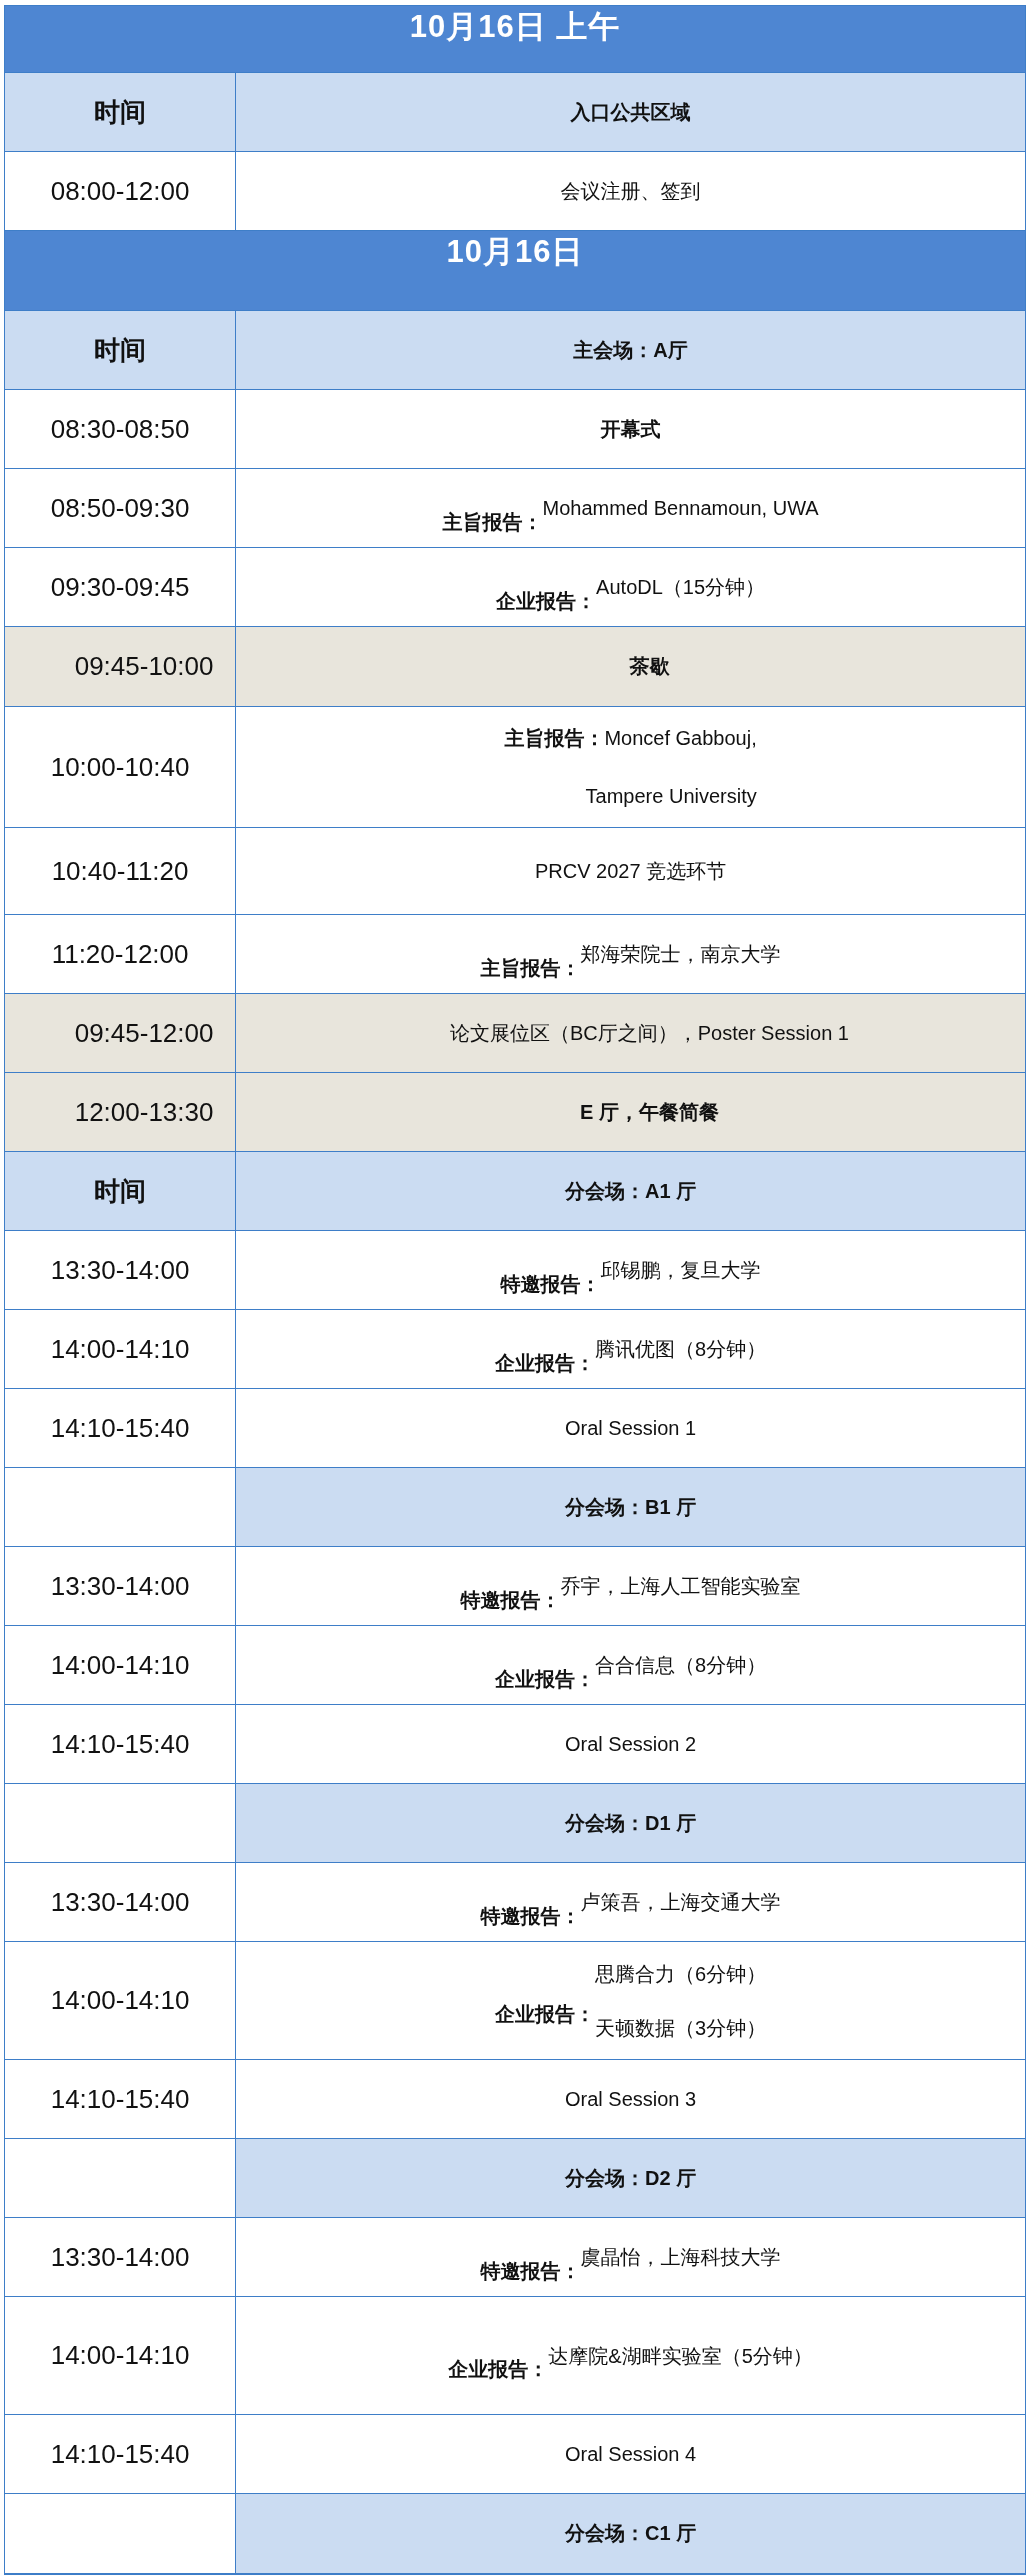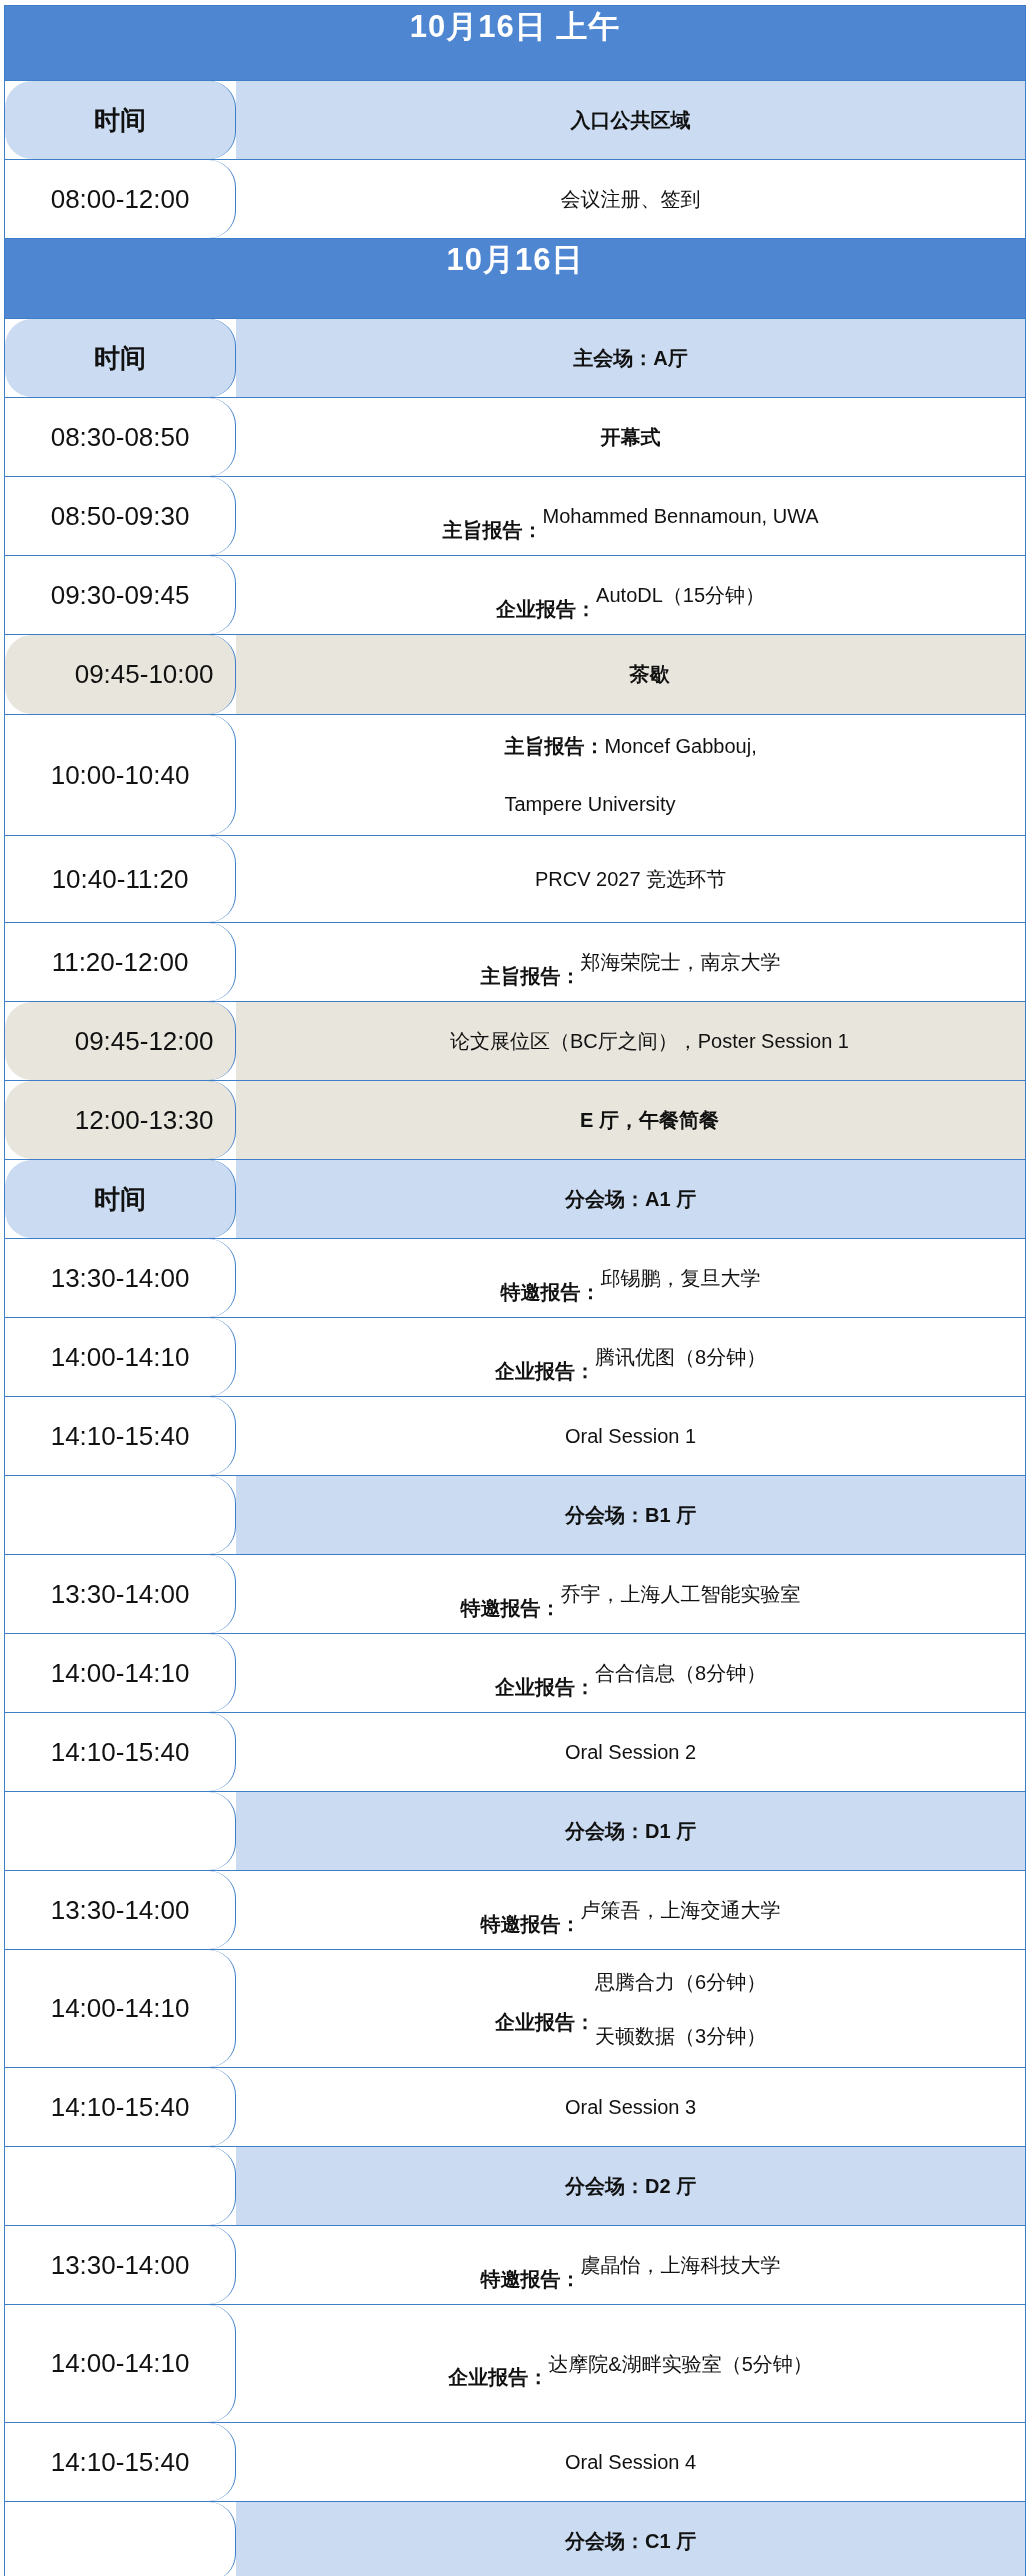--- a/index.html
+++ b/index.html
@@ -16,44 +16,44 @@
     border-bottom-width: 2.6px;
     background: #ffffff;
   }
   .row { display: flex; border-top: 1px solid #3e7ec8; background: #ffffff; }
   .tbl .row:first-child { border-top: none; }
 
   .cell { display: flex; align-items: center; justify-content: center; }
   .time {
     width: 231px; flex: none;
     border-right: 1px solid #3e7ec8;
-    font-size: 26px; text-align: center; border-radius: 27px;
+    font-size: 26px; text-align: center;
   }
   .content { flex: 1; font-size: 20px; text-align: center; padding: 0 10.3px; }
 
   .sec { background: #4e86d2; }
   .sec .sec-text {
     width: 100%; text-align: center;
     color: #ffffff; font-weight: 700; font-size: 31px;
     letter-spacing: 1px;
   }
   .band { background: #cbdcf2; }
   .beige { background: #e8e5dc; padding-left: 48px; }
   .bold { font-weight: 700; }
   .lbl { font-weight: 700; margin-top: 28px; }
 
   .stack { display: flex; flex-direction: column; align-items: flex-start; text-align: left; line-height: 54px; }
-  .twolines { display: flex; flex-direction: column; align-items: flex-start; line-height: 58px; }
+  .twolines { display: flex; flex-direction: column; align-items: flex-end; line-height: 58px; }
 </style>
 </head>
 <body>
 
 <div class="tbl">
 
-  <div class="row sec" style="height:74px">
+  <div class="row sec" style="height:66px">
     <div class="sec-text">10月16日 上午</div>
   </div>
 
   <div class="row" style="height:79px">
     <div class="cell time band bold">时间</div>
     <div class="cell content band bold">入口公共区域</div>
   </div>
 
   <div class="row" style="height:79px">
     <div class="cell time">08:00-12:00</div>

